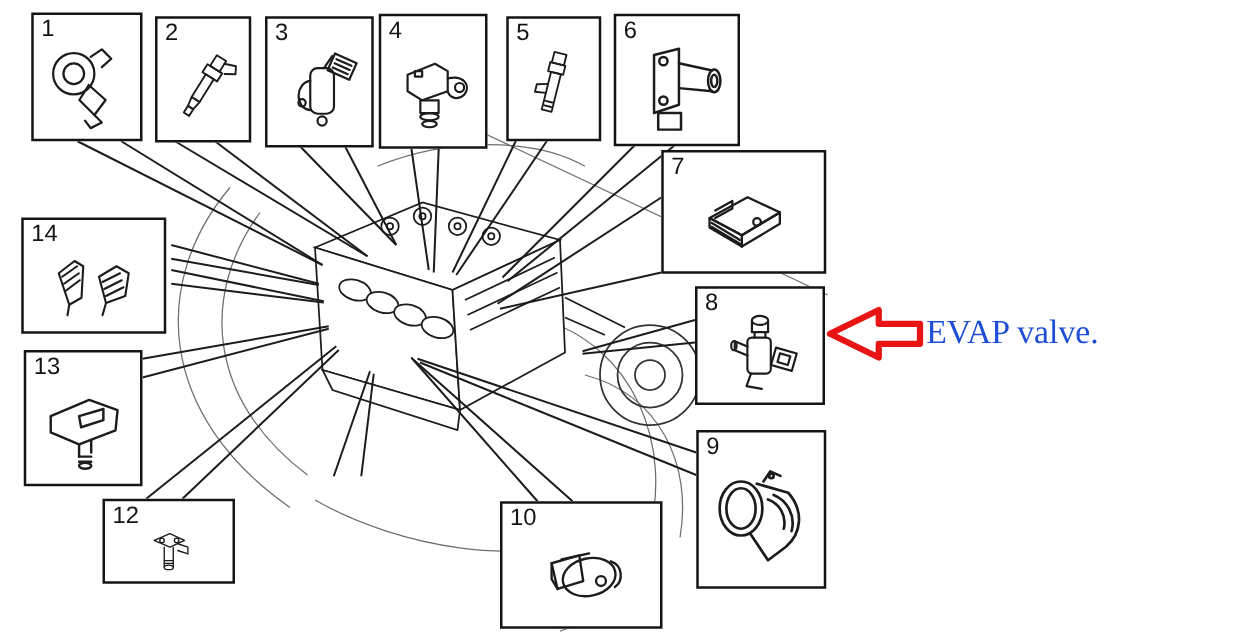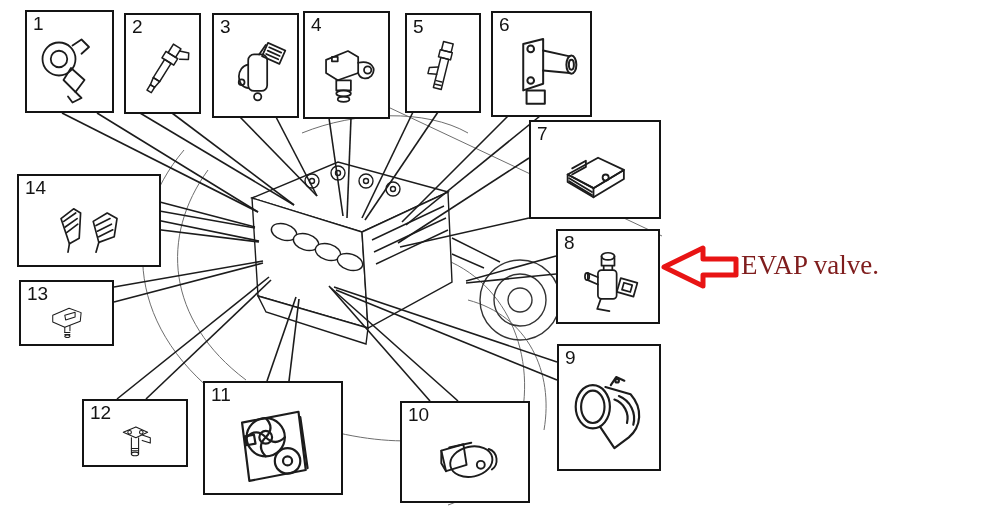--- a/index.html
+++ b/index.html
@@ -224,68 +224,55 @@
     <svg class="part-svg" viewBox="0 0 100 100">
       <ellipse cx="58" cy="54" rx="27" ry="19" transform="rotate(-12 58 54)"></ellipse>
       <circle cx="70" cy="58" r="5"></circle>
       <path d="M20 40 L48 32 L52 58 L26 66 Z"></path>
         <path d="M20 40 L20 56 L26 66"></path>
       <path d="M80 38 C 92 42 93 58 84 64"></path>
       <path d="M30 36 L58 30"></path>
     </svg>
   </div>
 
-  <div class="part-box" style="left:203px;top:381px;width:140px;height:114px">
-    <span class="part-num">11</span>
-    <svg class="part-svg" viewBox="0 0 100 100">
-      <path d="M16 26 L78 14 L86 78 L24 90 Z"></path>
-      <circle cx="42" cy="42" r="21"></circle>
-        <circle cx="42" cy="42" r="7"></circle>
-      <path d="M42 21 C 50 29 48 36 42 42 M63 42 C 55 50 48 48 42 42 M42 63 C 34 55 36 48 42 42 M21 42 C 29 34 36 36 42 42"></path>
-      <circle cx="66" cy="68" r="14"></circle>
-        <circle cx="66" cy="68" r="5"></circle>
-      <path d="M80 20 L88 76"></path>
-      <rect x="20" y="40" width="10" height="10" transform="rotate(-10 25 45)"></rect>
-    </svg>
-  </div>
 
   <div class="part-box" style="left:82px;top:399px;width:106px;height:68px">
     <span class="part-num">12</span>
     <svg class="part-svg" viewBox="0 0 100 100">
       <path d="M24 34 L52 22 L78 34 L52 46 Z"></path>
       <circle cx="38" cy="34" r="4"></circle>
         <circle cx="64" cy="34" r="4"></circle>
       <path d="M66 40 L84 46 L84 58 L66 52"></path>
       <path d="M42 46 L42 82 M58 46 L58 82"></path>
         <ellipse cx="50" cy="82" rx="8" ry="4"></ellipse>
       <path d="M42 70 h16 M42 75 h16"></path>
     </svg>
   </div>
 
-  <div class="part-box" style="left:19px;top:280px;width:95px;height:66px">
+  <div class="part-box" style="left:19px;top:280px;width:95px;height:109px">
     <span class="part-num">13</span>
     <svg class="part-svg" viewBox="0 0 100 100">
       <path d="M18 40 L56 24 L84 34 L82 54 L46 68 L18 56 Z"></path>
       <path d="M46 40 L70 33 L70 44 L48 51 Z"></path>
       <path d="M46 68 L46 80 M58 64 L58 76"></path>
       <path d="M46 80 h12 M46 85 h12"></path>
         <ellipse cx="52" cy="89" rx="6" ry="3"></ellipse>
     </svg>
   </div>
 
-  <div class="part-box" style="left:17px;top:174px;width:144px;height:93px">
+  <div class="part-box" style="left:17px;top:174px;width:116px;height:93px">
     <span class="part-num">14</span>
     <svg class="part-svg" viewBox="0 0 100 100">
       <path d="M10 38 L28 24 L38 30 L36 66 L22 74 Z"></path>
       <path d="M14 42 L31 30 M16 50 L33 38 M18 58 L34 46"></path>
       <path d="M22 74 L20 86"></path>
       <path d="M56 42 L76 30 L90 38 L86 64 L64 72 Z"></path>
       <path d="M60 48 L80 38 M62 56 L82 46 M64 64 L84 54"></path>
       <path d="M64 72 L60 86"></path>
     </svg>
   </div>
 
   <svg class="arrow-svg" viewBox="0 0 85 54">
     <polygon points="6,27 45,8 45,19 78,19 78,35 45,35 45,46" fill="#ffffff" stroke="#e81414" stroke-width="5" stroke-linejoin="round"></polygon>
   </svg>
-  <div class="evap-label" style="color: #7f1d1d;">EVAP valve.</div>
+  <div class="evap-label" style="color: #1d4ed8;">EVAP valve.</div>
 
 </div>
 
 </body></html>

